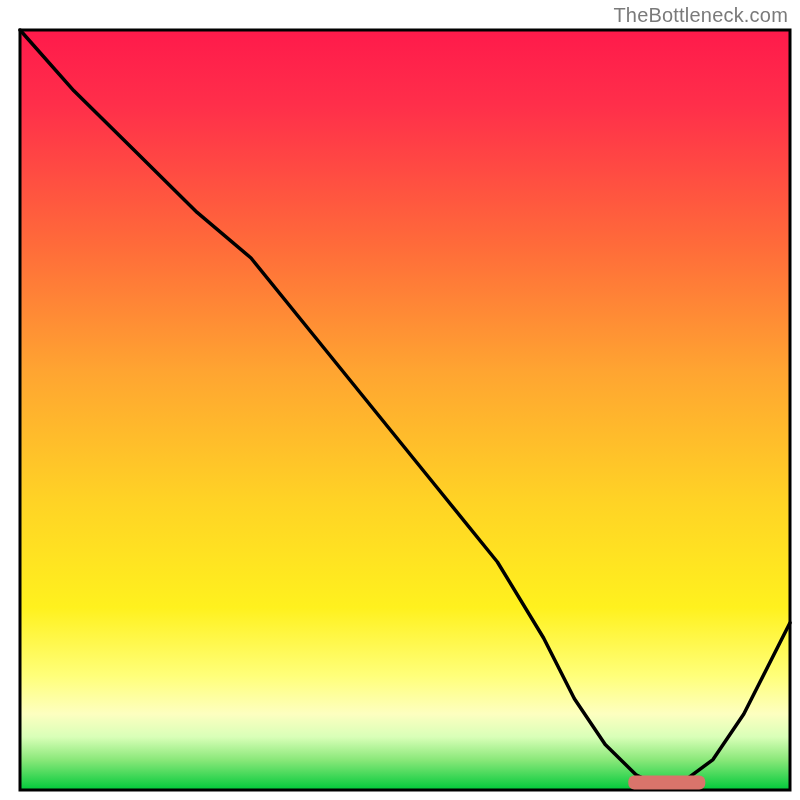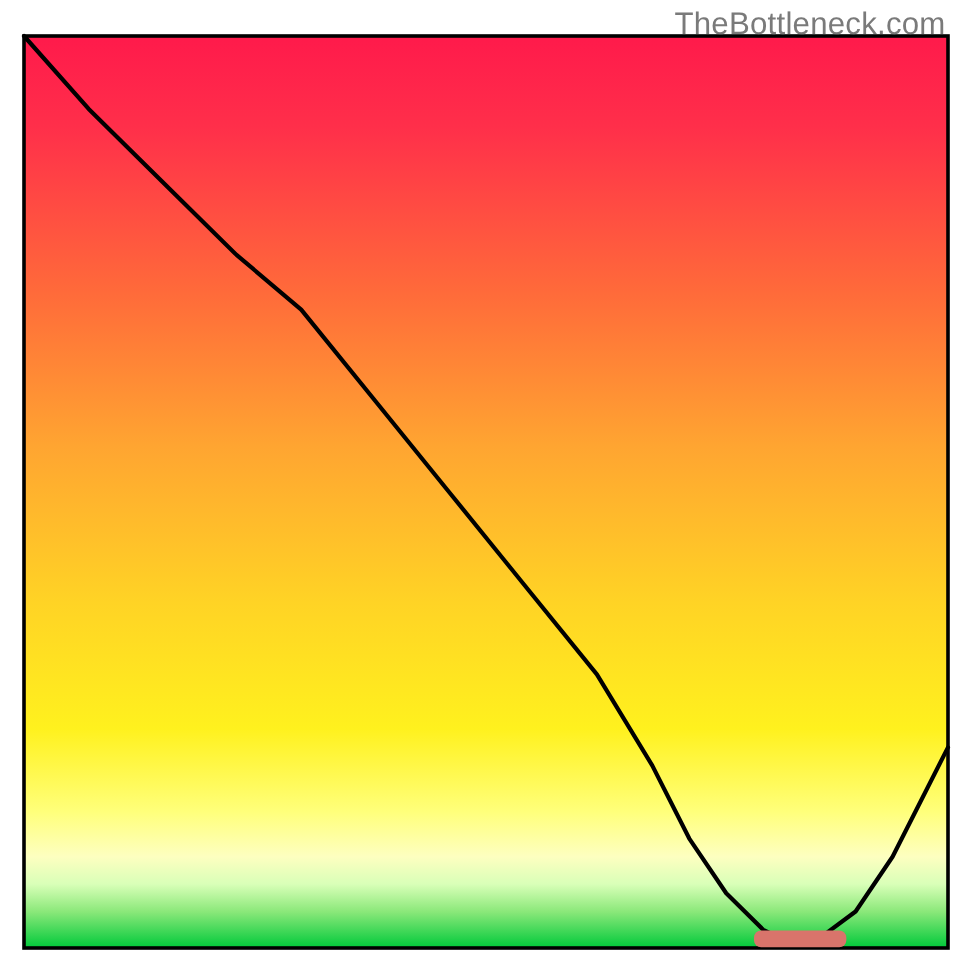--- a/index.html
+++ b/index.html
@@ -14,21 +14,21 @@
   .container {
     position: relative;
     width: 800px;
     height: 800px;
   }
   .watermark {
     position: absolute;
     top: 4px;
     right: 12px;
     color: #7a7a7a;
-    font-size: 26px;
+    font-size: 20px;
     font-weight: 500;
     letter-spacing: 0.2px;
     z-index: 10;
   }
   svg.chart {
     position: absolute;
     left: 0;
     top: 0;
   }
 </style>

